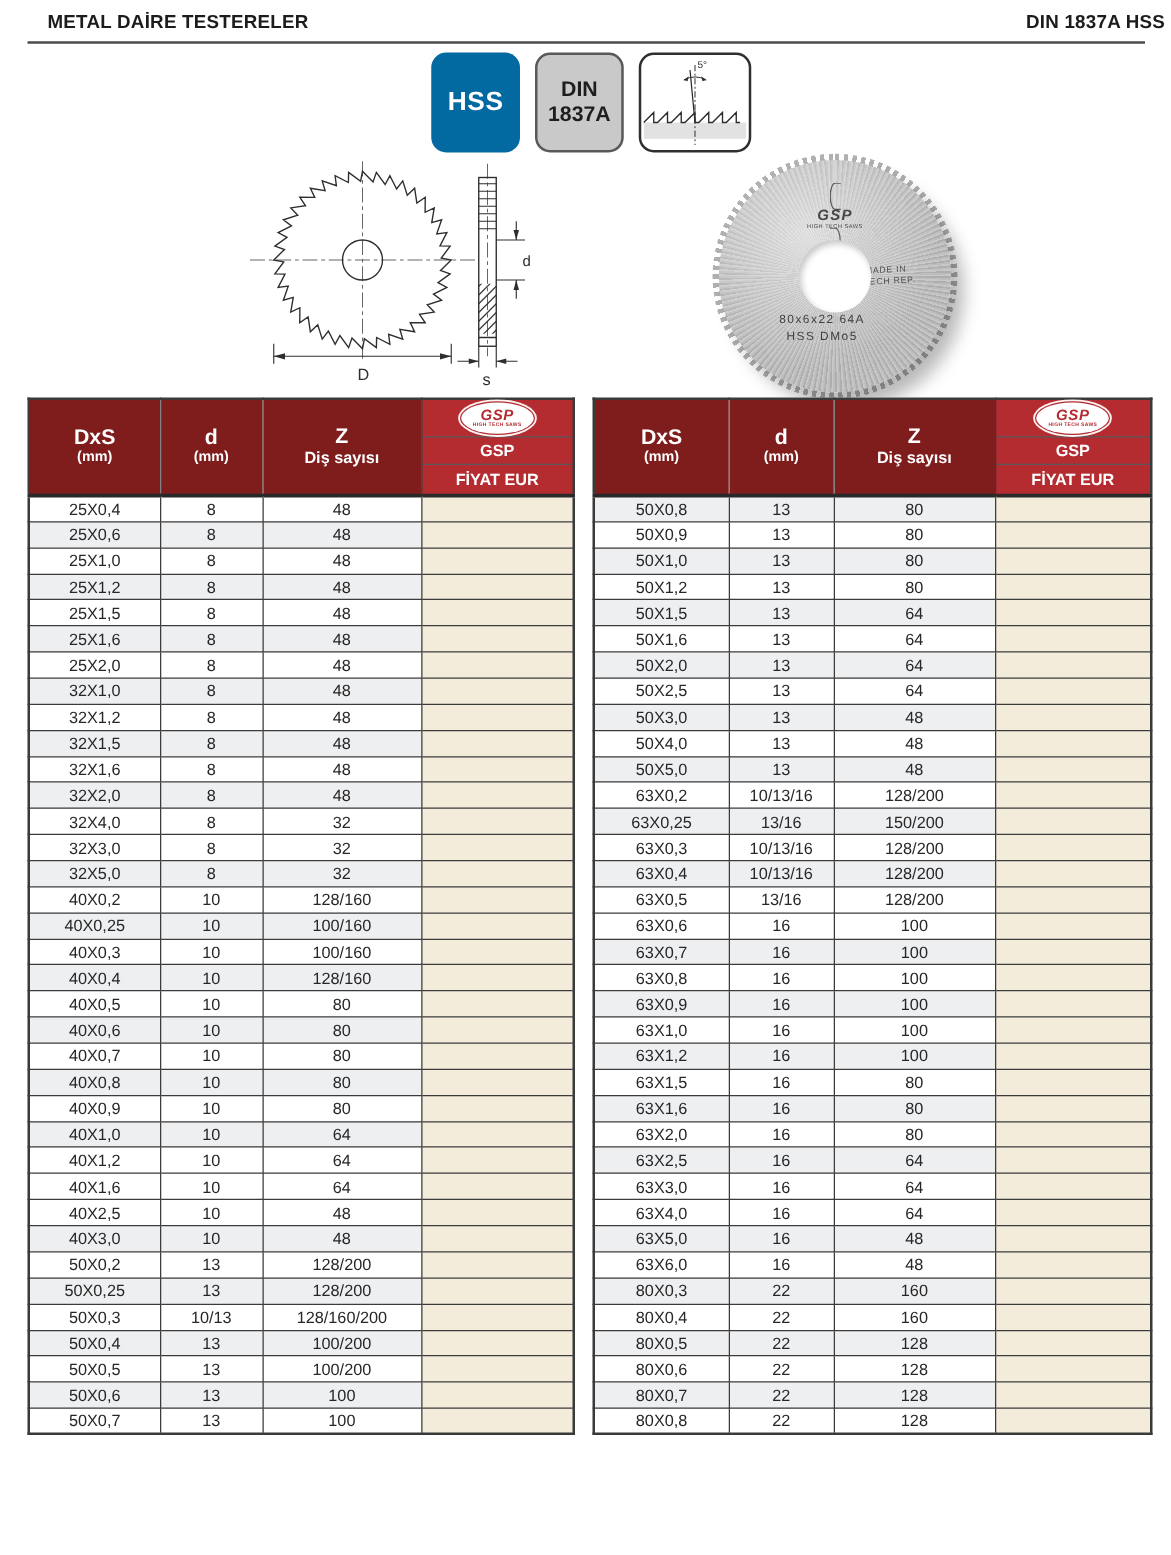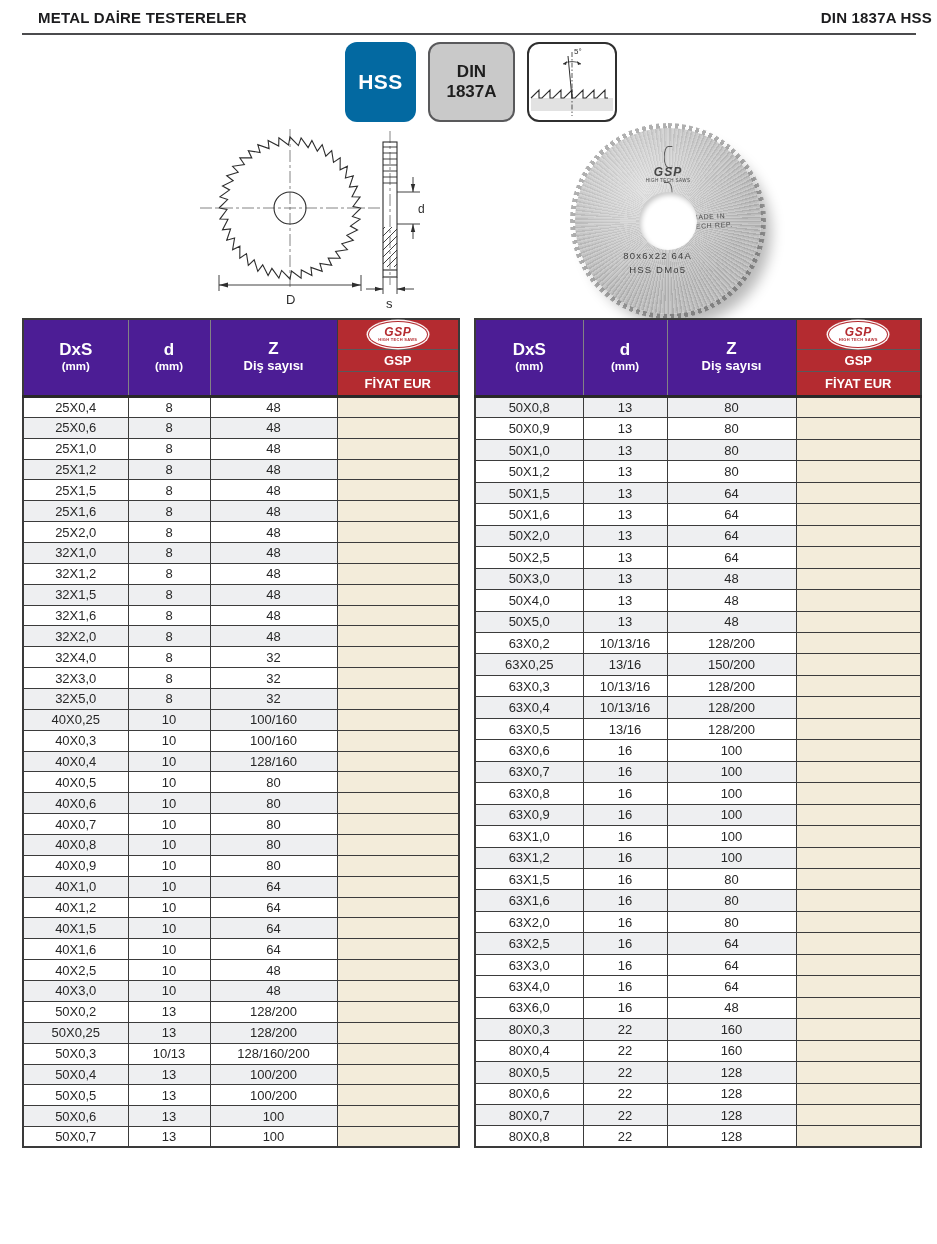--- a/index.html
+++ b/index.html
@@ -13,21 +13,21 @@
   .title-right { position:absolute; right:0; top:0; font-size:15px; font-weight:bold;
     color:#1c1c1e; letter-spacing:.2px; }
   .head-rule { position:absolute; left:22px; top:33px; width:894px; height:2px; background:#4b4b4d; }
 
   
   .badges { position:absolute; left:345px; top:42px; height:80px; display:flex; gap:12px; }
   .badge { border-radius:12px; display:flex; flex-direction:column; align-items:center;
     justify-content:center; }
   .badge-hss { width:71px; height:80px; background:#0369a1; color:#fff; font-size:21px;
     font-weight:bold; letter-spacing:.5px; }
-  .badge-din { width:87px; height:80px; background:#c9c9c9; border:2px solid #59595b;
+  .badge-din { width:71px; height:80px; background:#c9c9c9; border:2px solid #59595b;
     color:#1e1e1e; font-size:17px; font-weight:bold; line-height:1.2; text-align:center; }
   .badge-angle { width:90px; height:80px; background:#fff; border:2px solid #2f2f2f; }
   .badge-angle svg { display:block; }
 
   
   .tech-drawing { position:absolute; left:180px; top:127px; }
   .tech-drawing line, .tech-drawing path, .tech-drawing rect, .tech-drawing circle
     { stroke:#2e2e2e; fill:none; stroke-width:1.1; }
   .tech-drawing .centerline { stroke:#666; stroke-width:.8; stroke-dasharray:12 3 3 3; }
   .tech-drawing .dim { stroke-width:.9; }
@@ -57,21 +57,21 @@
   .blade-spec { position:absolute; left:26%; top:65%; font-size:9.5px; color:#3e3e3e;
     letter-spacing:1.2px; text-align:center; line-height:1.5; }
 
   
   .tables { position:absolute; left:22px; top:318px; display:flex; gap:14px; }
   table.size-table { border-collapse:collapse; table-layout:fixed; background:#fff;
     border:2px solid #3a3a3a; }
   table.t-left  { width:436px; }
   table.t-right { width:446px; }
 
-  .size-table thead th { background:#4c1d95; color:#fff; vertical-align:middle;
+  .size-table thead th { background:#7f1d1d; color:#fff; vertical-align:middle;
     border-left:1px solid #828284; border-bottom:3px solid #292929; height:76px; padding:0; }
   .size-table thead th:first-child { border-left:none; }
   .size-table thead th.h-price { background:#b42b30; border-left:1px solid #3a3a3a; }
   .h-main { font-size:17px; font-weight:bold; line-height:1.1; }
   .h-sub  { font-size:11.5px; font-weight:bold; line-height:1.3; }
   .h-sub-z{ font-size:13px; font-weight:bold; line-height:1.3; }
 
   .h-price { text-align:center; }
   .price-logo-row { height:30px; display:flex; align-items:center; justify-content:center;
     border-bottom:1px solid #59595b; }
@@ -325,20 +325,26 @@
           <td class="c-d">8</td>
           <td class="c-z">32</td>
           <td class="c-price"></td>
         </tr>
         <tr class="alt">
           <td class="c-dxs">32X5,0</td>
           <td class="c-d">8</td>
           <td class="c-z">32</td>
           <td class="c-price"></td>
         </tr>
+        <tr>
+          <td class="c-dxs">40X0,2</td>
+          <td class="c-d">10</td>
+          <td class="c-z">128/160</td>
+          <td class="c-price"></td>
+        </tr>
         <tr class="alt">
           <td class="c-dxs">40X0,25</td>
           <td class="c-d">10</td>
           <td class="c-z">100/160</td>
           <td class="c-price"></td>
         </tr>
         <tr>
           <td class="c-dxs">40X0,3</td>
           <td class="c-d">10</td>
           <td class="c-z">100/160</td>
@@ -381,26 +387,20 @@
           <td class="c-price"></td>
         </tr>
         <tr class="alt">
           <td class="c-dxs">40X1,0</td>
           <td class="c-d">10</td>
           <td class="c-z">64</td>
           <td class="c-price"></td>
         </tr>
         <tr>
           <td class="c-dxs">40X1,2</td>
-          <td class="c-d">10</td>
-          <td class="c-z">64</td>
-          <td class="c-price"></td>
-        </tr>
-        <tr class="alt">
-          <td class="c-dxs">40X1,5</td>
           <td class="c-d">10</td>
           <td class="c-z">64</td>
           <td class="c-price"></td>
         </tr>
         <tr>
           <td class="c-dxs">40X1,6</td>
           <td class="c-d">10</td>
           <td class="c-z">64</td>
           <td class="c-price"></td>
         </tr>
@@ -656,20 +656,26 @@
           <td class="c-d">16</td>
           <td class="c-z">64</td>
           <td class="c-price"></td>
         </tr>
         <tr>
           <td class="c-dxs">63X4,0</td>
           <td class="c-d">16</td>
           <td class="c-z">64</td>
           <td class="c-price"></td>
         </tr>
+        <tr class="alt">
+          <td class="c-dxs">63X5,0</td>
+          <td class="c-d">16</td>
+          <td class="c-z">48</td>
+          <td class="c-price"></td>
+        </tr>
         <tr>
           <td class="c-dxs">63X6,0</td>
           <td class="c-d">16</td>
           <td class="c-z">48</td>
           <td class="c-price"></td>
         </tr>
         <tr class="alt">
           <td class="c-dxs">80X0,3</td>
           <td class="c-d">22</td>
           <td class="c-z">160</td>

